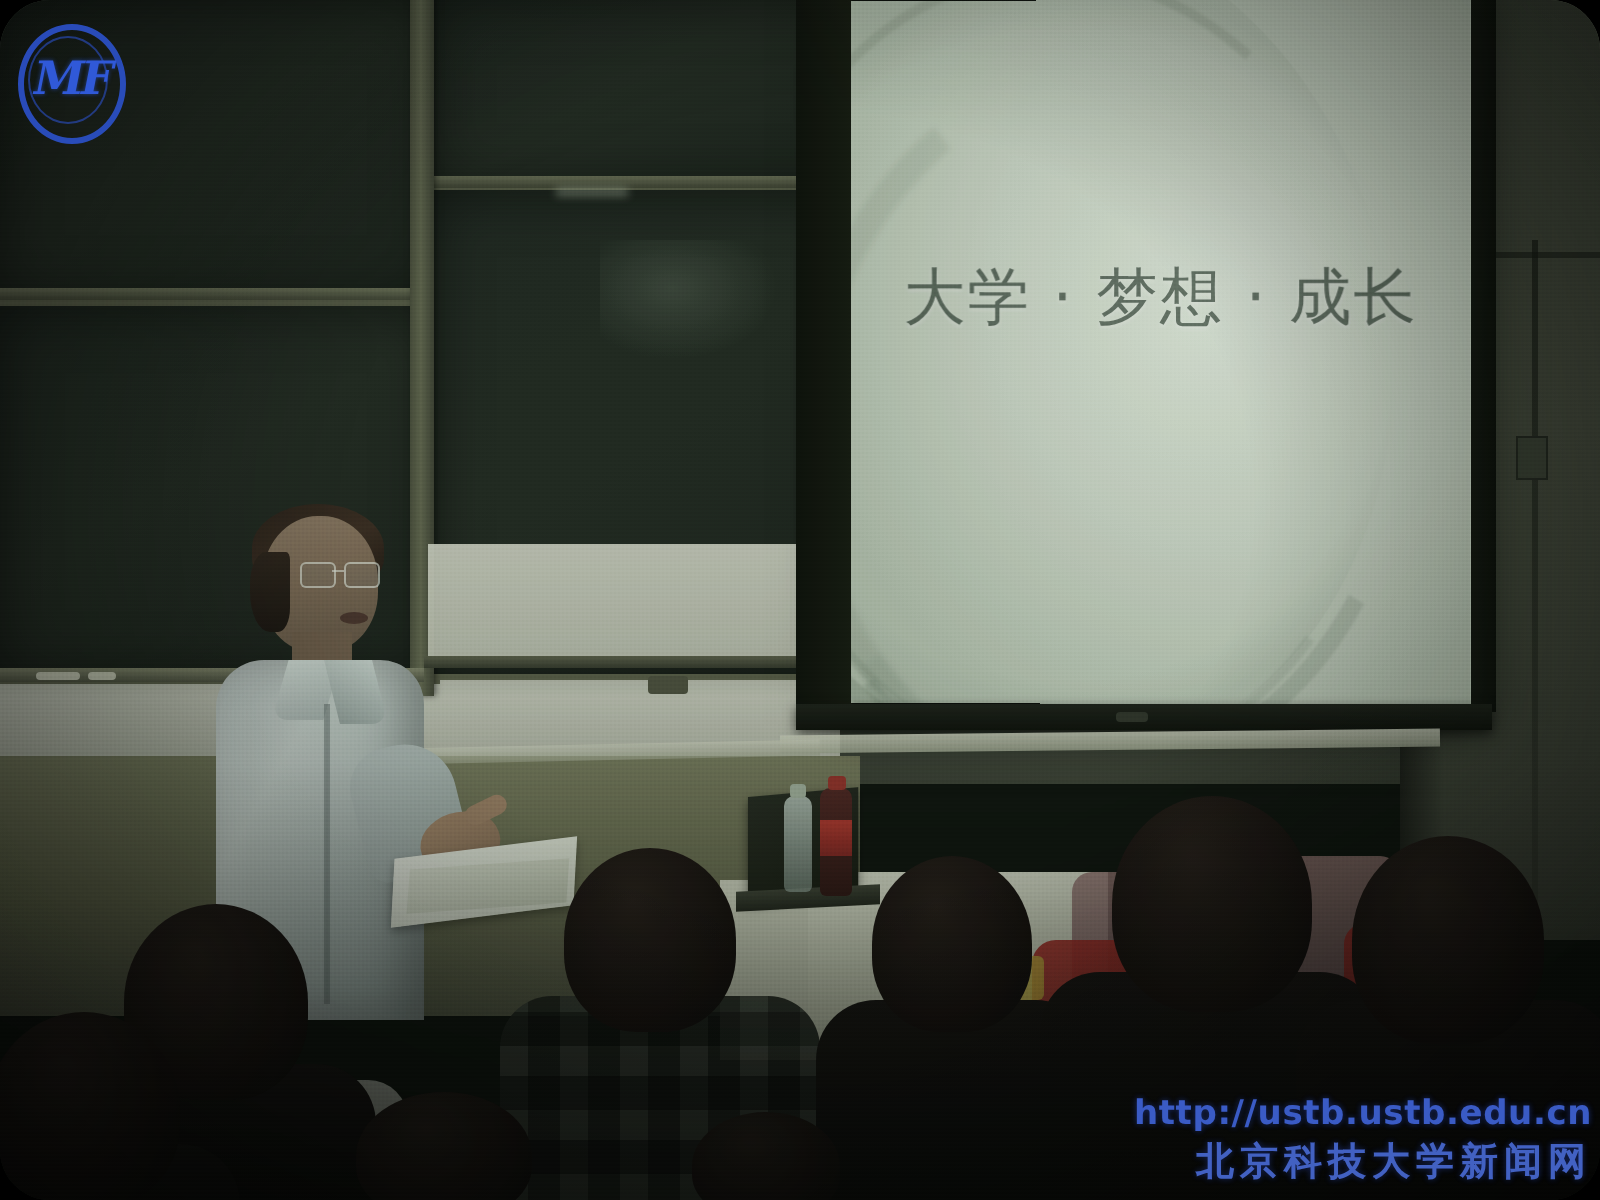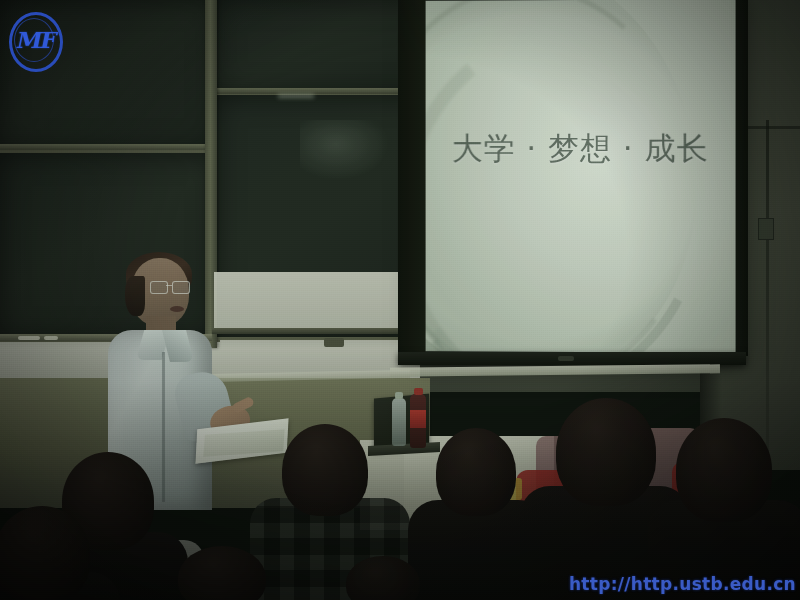--- a/index.html
+++ b/index.html
@@ -4,20 +4,21 @@
 <title>Lecture Hall Photo</title>
 <style>
   html,body{margin:0;padding:0;background:#000;}
   body{font-family:"Liberation Sans","DejaVu Sans",sans-serif;}
 
   #photo{
     position:relative;
     width:800px;height:600px;
     overflow:hidden;
     background:#0c110c;
+    border-radius:25px;
   }
 
   
   .wall-upper{
     position:absolute;left:0;top:0;width:800px;height:392px;
     background:linear-gradient(100deg,#2b3129 0%,#343a30 40%,#3b4035 70%,#2f342b 100%);
   }
   .wall-right{
     position:absolute;left:700px;top:0;width:100px;height:470px;
     background:linear-gradient(180deg,#3e4438 0%,#474c3f 45%,#3a3f34 100%);
@@ -604,16 +605,17 @@
 
   <div class="wm-tl">
     <div class="wm-logo">
       <span class="oval"></span>
       <span class="oval2"></span>
       <span class="mark">MF</span>
     </div>
   </div>
 
   <div class="wm-br">
-    <div class="wm-url">http://http.ustb.edu.cn</div>
+    <div class="wm-url">http://ustb.ustb.edu.cn</div>
+    <div class="wm-cn">北京科技大学新闻网</div>
   </div>
 
 </div>
 
 </body></html>

